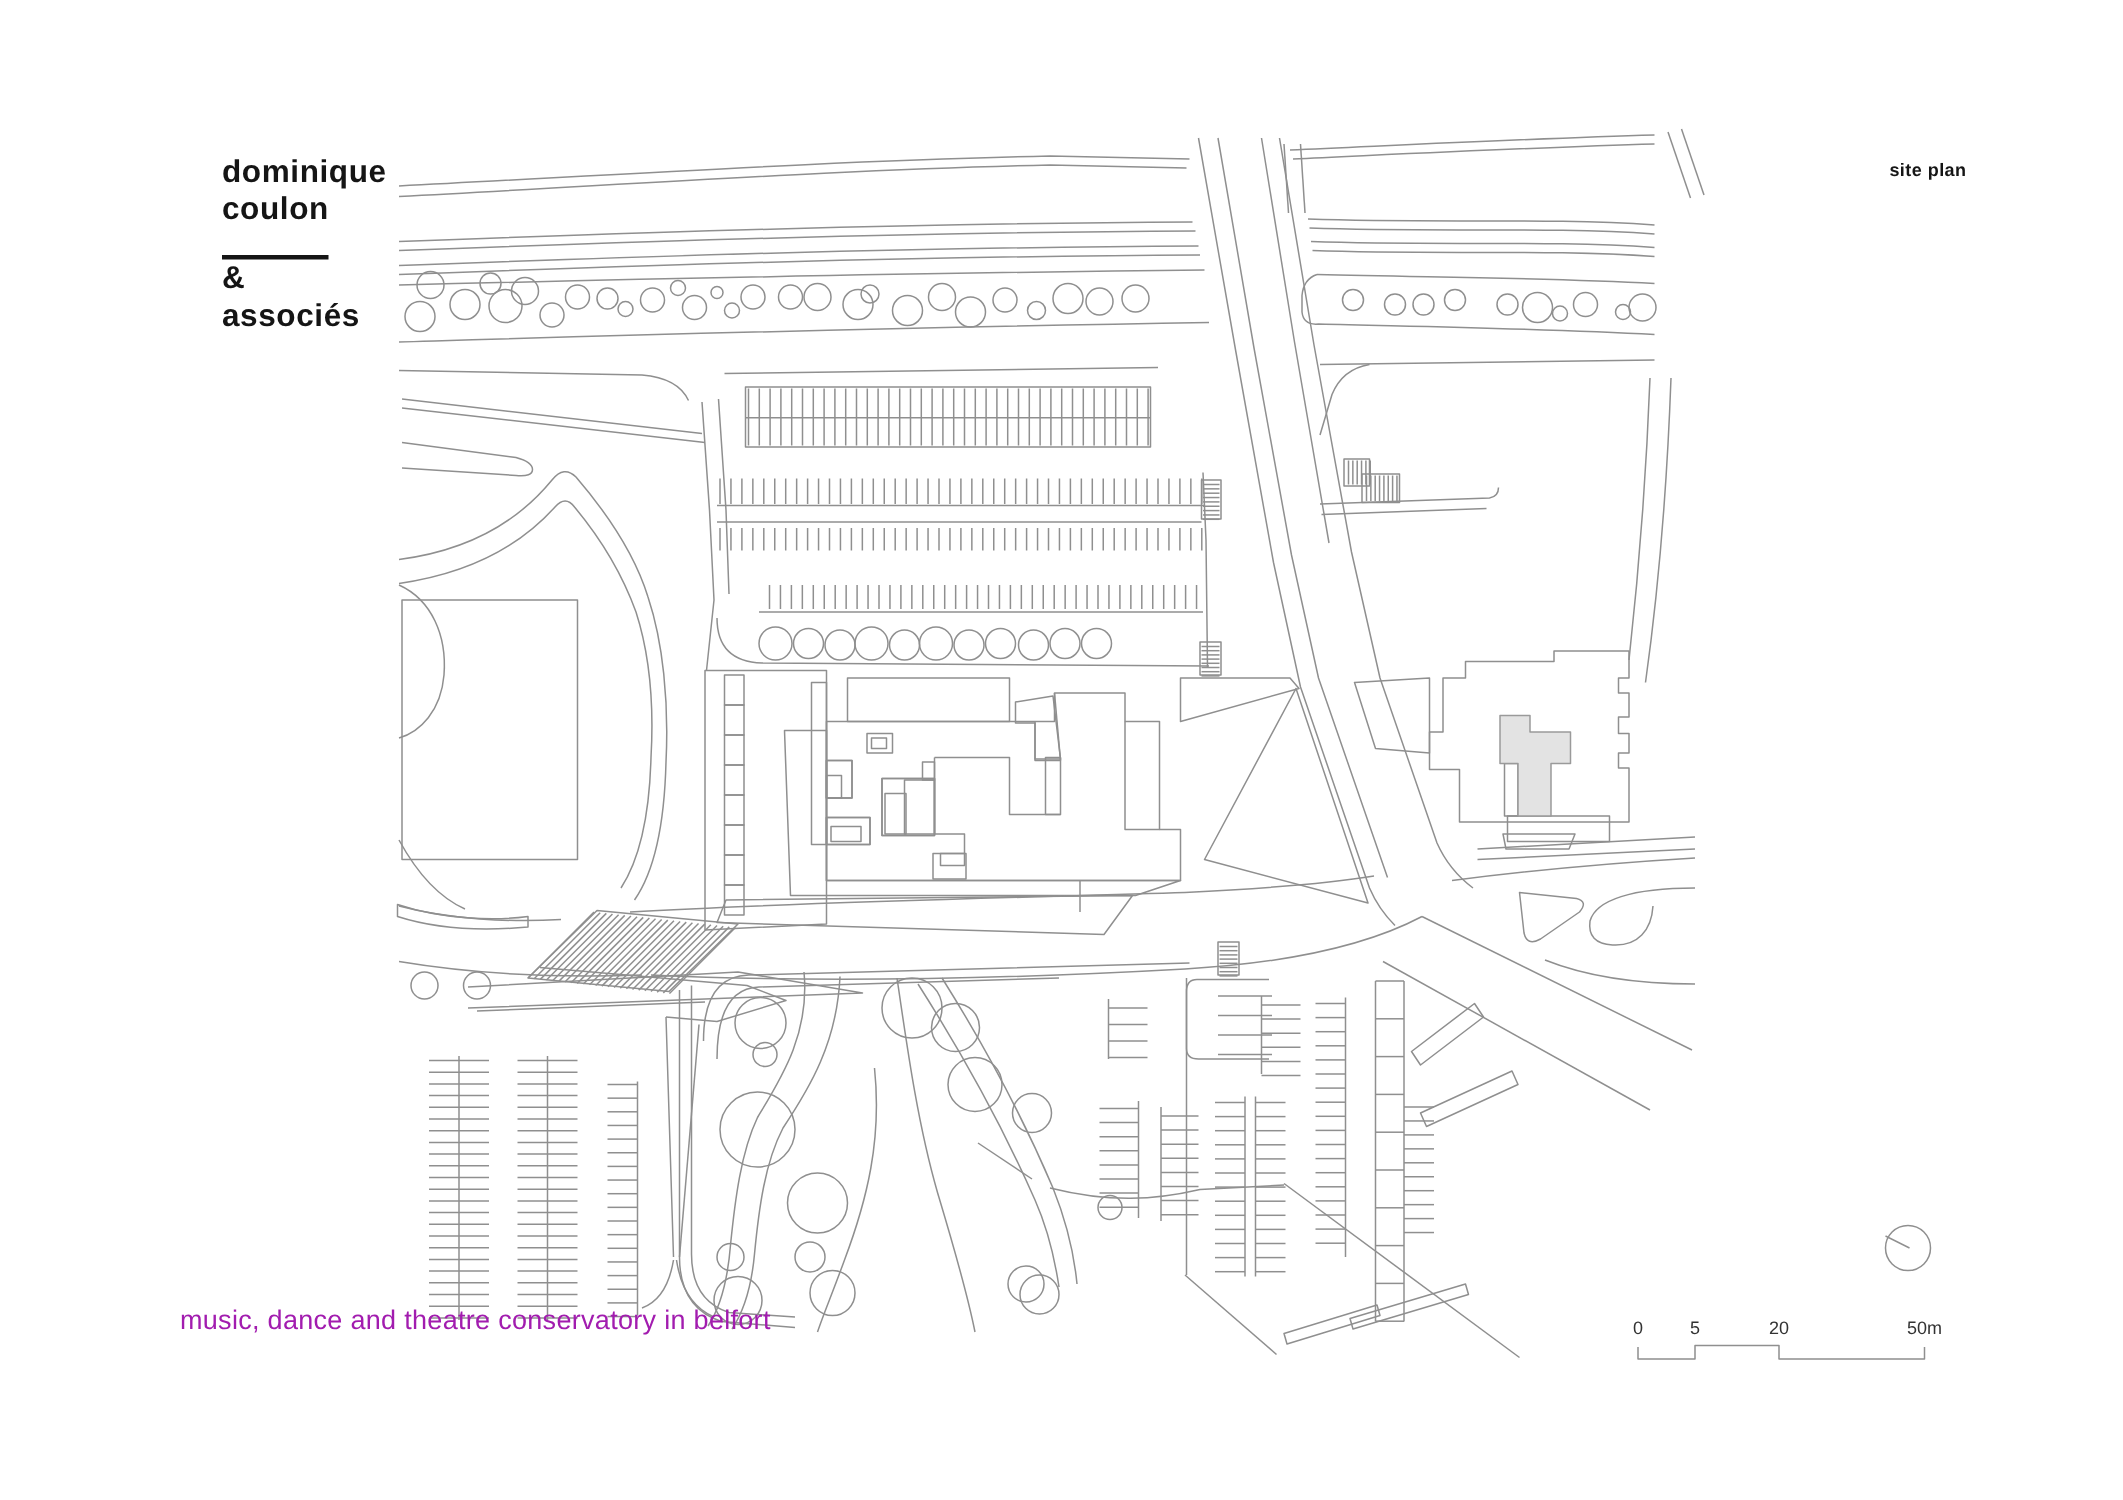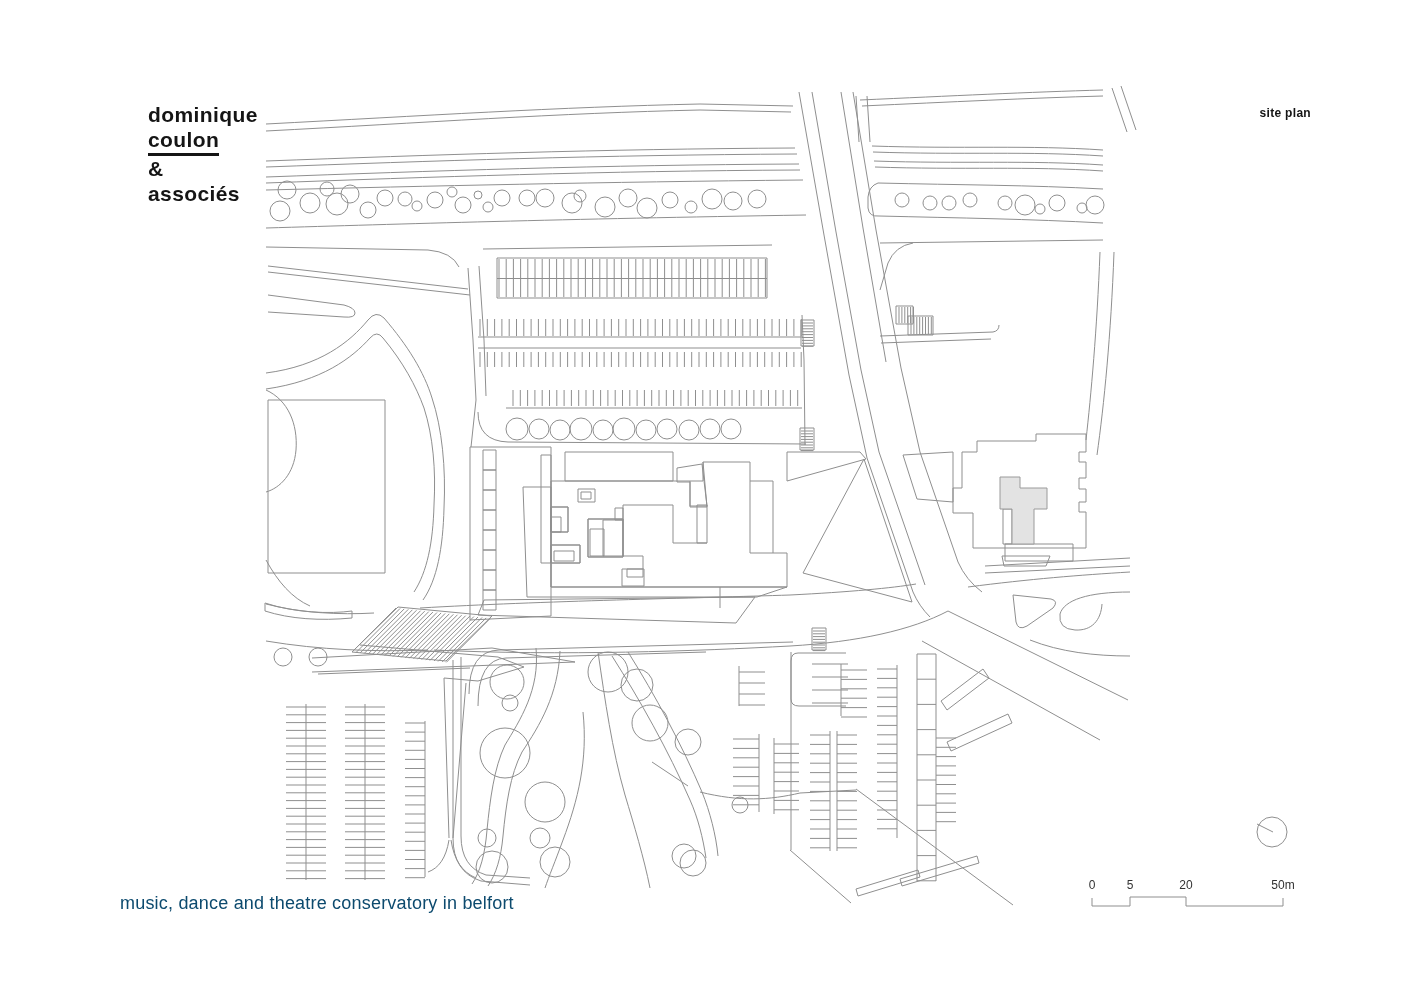--- a/index.html
+++ b/index.html
@@ -24,24 +24,24 @@
   .mid{stroke:#3f3f3f; stroke-width:1.6; fill:none;}
   .thin{stroke:#a8a8a8; stroke-width:.8;}
   .whitefill{fill:#fff; stroke:none;}
   .greyfill{fill:#c2c2c2; stroke:#777;}
   .outline-e{stroke:#8a8a8a; stroke-width:1.1;}
   .needle{stroke:#2b2b2b; stroke-width:3.6; stroke-linecap:round;}
   .sbtext{font:12px "Liberation Sans", sans-serif; fill:#333; text-anchor:middle; stroke:none;}
   
   .logo{position:absolute; left:120px; top:102px; color:var(--text);
         font-weight:bold; font-size:21px; line-height:25px; letter-spacing:.4px;margin-left:28px;}
-  .logo .ul{display:inline-block; border-bottom:3px solid var(--text); padding-bottom:1px;}
+  .logo .ul{display:inline-block; border-bottom:3px solid var(--text); padding-bottom:18px;}
   .drawing-label{position:absolute; right:104px; top:106px; color:var(--text);
         font-weight:bold; font-size:12px; letter-spacing:.3px;}
-  .project-title{position:absolute; left:120px; top:893px; color:#0c4a6e;
+  .project-title{position:absolute; left:120px; top:870px; color:#a21caf;
         font-size:18px; letter-spacing:.2px;}
 </style>
 </head>
 <body>
 
 <svg id="plan" width="1415" height="1000" viewBox="0 0 1415 1000">
 
   <g>
     <path class="plaza" d="M565,452 H673 V481 H565 Z"></path>
     <path class="plaza" d="M470,447 H551 V616 L470,620 Z"></path>

